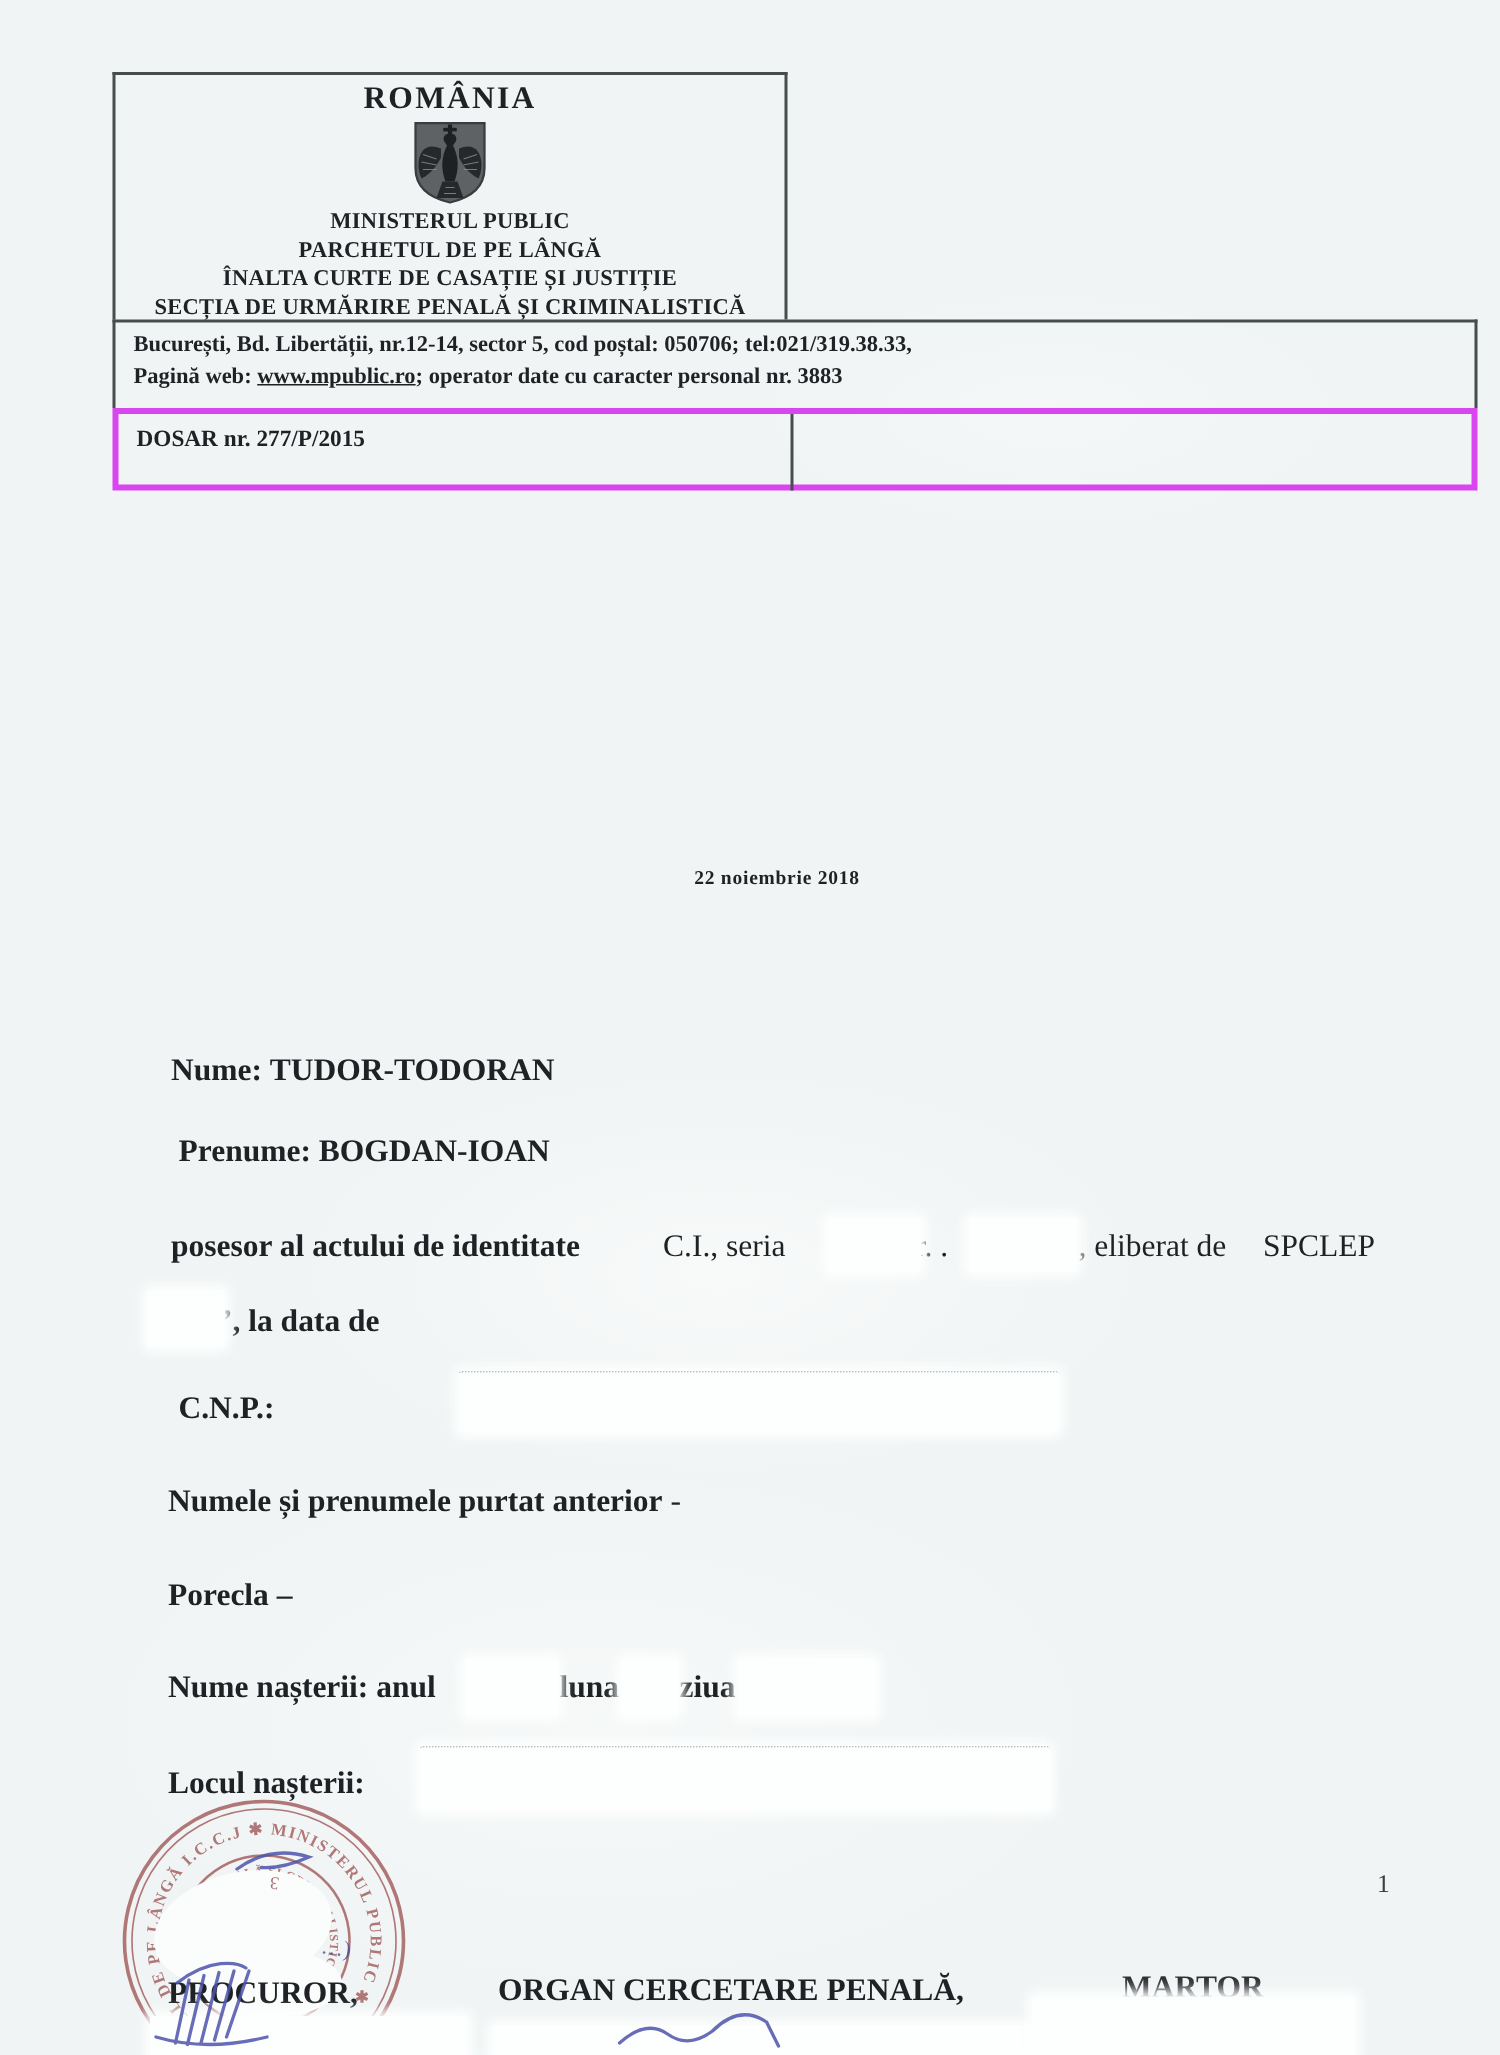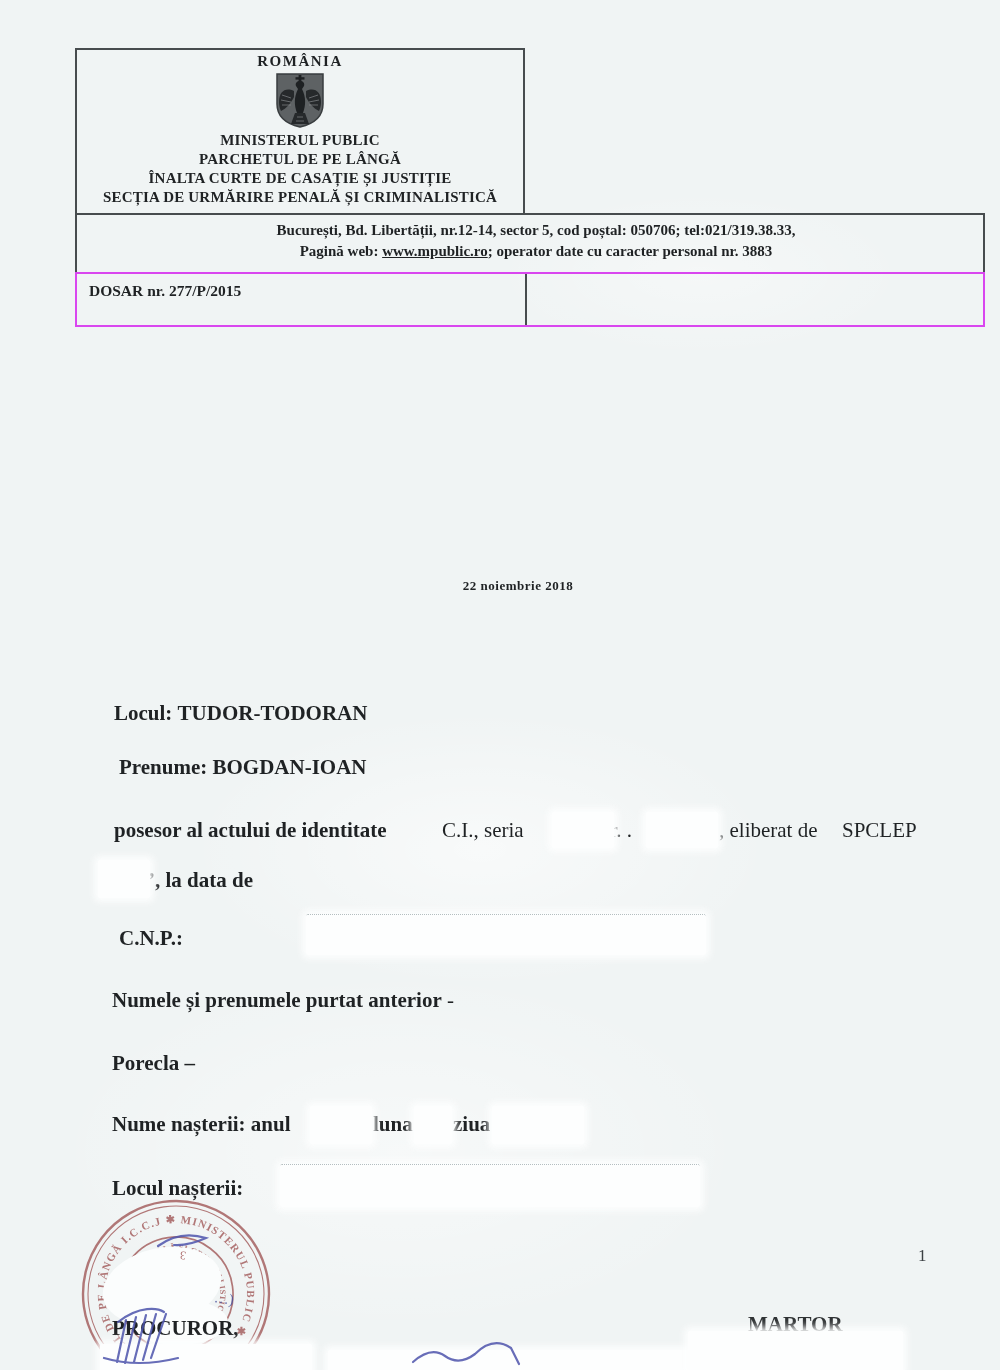--- a/index.html
+++ b/index.html
@@ -21,29 +21,29 @@
   .b{font-weight:bold;}
   
   .box-top{
     left:75px; top:48px; width:450px; height:165px;
     border:2px solid #474c4e; border-bottom:none;
     box-sizing:border-box; text-align:center; z-index:2;
   }
   .box-address{
     left:75px; top:213px; width:910px; height:59px;
     border:2px solid #474c4e; border-bottom:none; box-sizing:border-box;
-    padding:5px 0 15px 12px; z-index:2;text-align:center;
+    padding:5px 0 15px 12px; z-index:2;
   }
   .box-dosar{
     left:75px; top:272px; width:910px; height:55px;
-    border:2px solid #d946ef; box-sizing:border-box;
+    border:4px solid #d946ef; box-sizing:border-box;
     padding:8px 0 0 12px; z-index:2;
   }
   .dosar-divider{position:absolute; left:448px; top:0; width:2px; height:51px; background:#474c4e;}
-  .country{font-size:15px; font-weight:bold; letter-spacing:1.5px; margin-top:3px;}
+  .country{font-size:21px; font-weight:bold; letter-spacing:1.5px; margin-top:3px;}
   .coat{display:block; margin:1px auto 2px auto;}
   .orgline{font-size:15px; font-weight:bold; line-height:19px; letter-spacing:.2px; white-space:nowrap;}
   .addr{font-size:15px; font-weight:bold; line-height:21px; white-space:nowrap;}
   .weblink{text-decoration:underline;}
   .dosar{font-size:15.5px; font-weight:bold;}
   
   .centerwrap{left:36px; width:964px; text-align:center; z-index:2;}
   .title{
     font-size:23px; font-weight:bold; letter-spacing:.5px;
     text-decoration:underline; text-decoration-thickness:2px; text-underline-offset:5px;
@@ -99,21 +99,21 @@
   <div class="abs box-dosar">
     <div class="dosar">DOSAR nr. 277/P/2015</div>
     <div class="dosar-divider"></div>
   </div>
 
   <div class="abs centerwrap" style="top:576px;">
     <span class="docdate">22 noiembrie 2018</span>
   </div>
 
   <div class="abs fline b" style="left:114px; top:701px;">
-    <span>Locul:</span>&nbsp;<span>TUDOR-TODORAN</span>
+    <span>Nume:</span>&nbsp;<span>TUDOR-TODORAN</span>
   </div>
 
   <div class="abs fline b" style="left:119px; top:755px;">
     <span>Prenume:</span>&nbsp;<span>BOGDAN-IOAN</span>
   </div>
 
   <div class="relline" style="left:114px; top:818px; width:860px;">
     <span class="b" style="left:0;">posesor al actului de identitate</span>
     <span style="left:328px; font-weight:normal;">C.I., seria</span>
     <span style="left:486px; font-weight:normal;">nr. .</span>
@@ -167,20 +167,21 @@
   <div class="whiteout edge-top" style="left:306px; top:914px; width:400px; height:40px;"></div>
   <div class="whiteout" style="left:310px; top:1106px; width:62px; height:38px;"></div>
   <div class="whiteout" style="left:414px; top:1106px; width:38px; height:38px;"></div>
   <div class="whiteout" style="left:492px; top:1106px; width:92px; height:38px;"></div>
   <div class="whiteout edge-top" style="left:280px; top:1164px; width:420px; height:42px;"></div>
   <div class="whiteout" style="left:100px; top:1344px; width:212px; height:30px;"></div>
   <div class="whiteout" style="left:328px; top:1350px; width:362px; height:24px;"></div>
   <div class="whiteout" style="left:688px; top:1331px; width:215px; height:42px;"></div>
 
   <div class="abs footer-label" style="left:112px; top:1316px;">PROCUROR,</div>
+  <div class="abs footer-label" style="left:332px; top:1314px;">ORGAN CERCETARE PENALĂ,</div>
   <div class="abs footer-label martor" style="left:748px; top:1312px;">MARTOR</div>
 
   <svg class="abs" style="left:60px; top:1200px; z-index:6;" width="260" height="170" viewBox="0 0 260 170">
     <g fill="none" stroke="#4d54ac" stroke-width="2.2" stroke-linecap="round" opacity=".85">
       <path d="M98,46 q22,-16 48,-8 q-18,8 -32,7"></path>
       <path d="M58,122 C80,105 98,108 104,112"></path>
       <path d="M66,120 l-9,42"></path>
       <path d="M76,117 l-11,46"></path>
       <path d="M86,115 l-12,47"></path>
       <path d="M96,114 l-13,46"></path>

